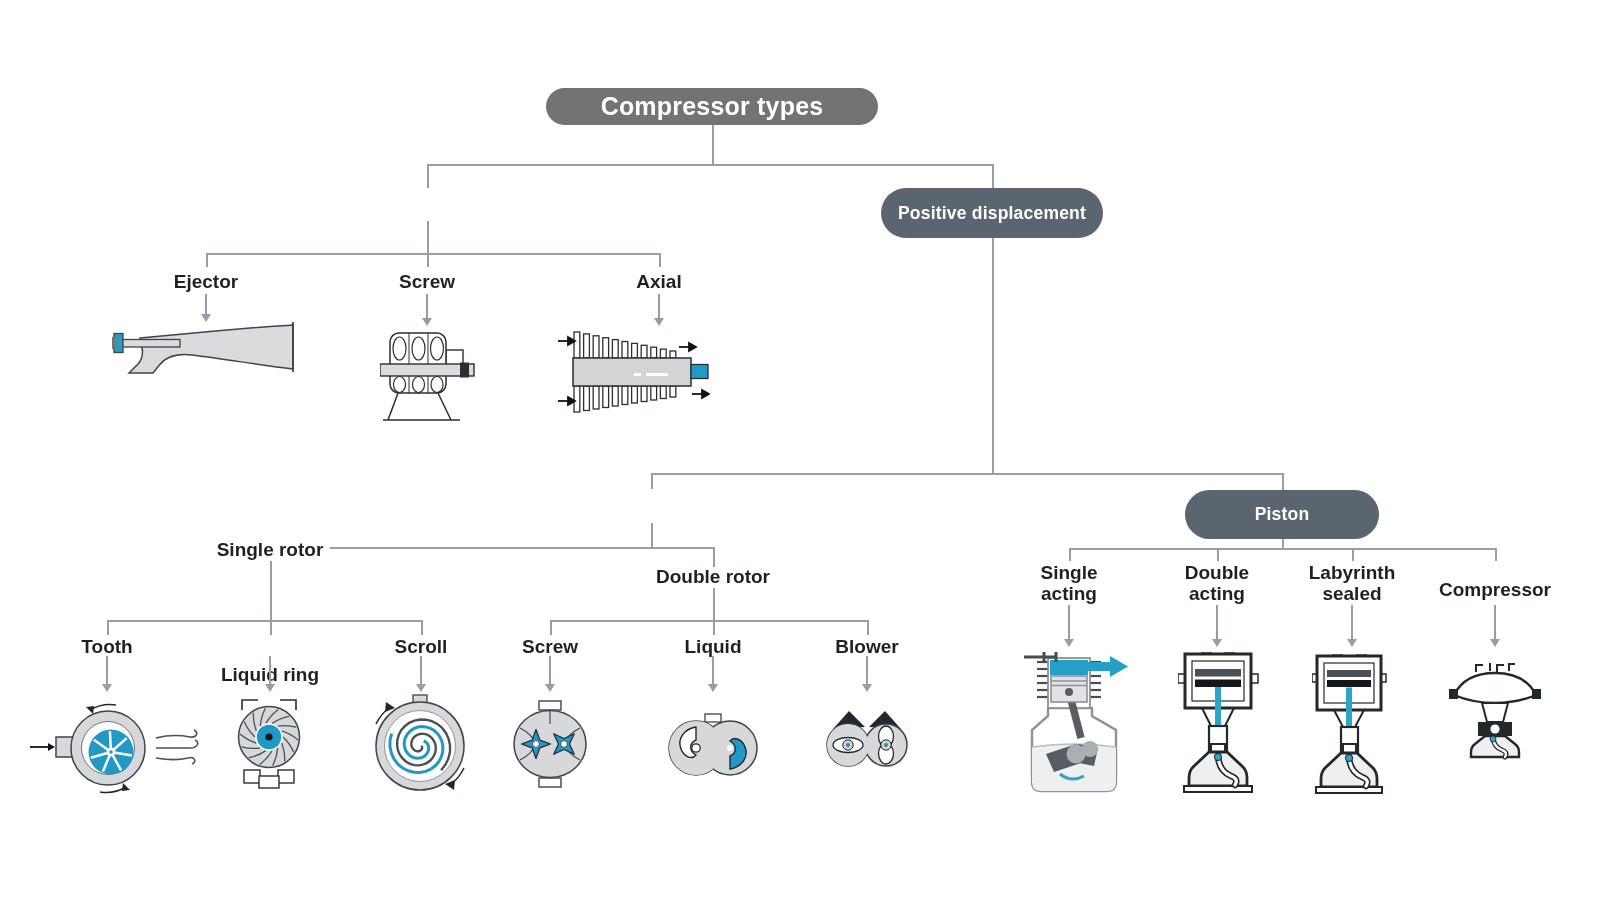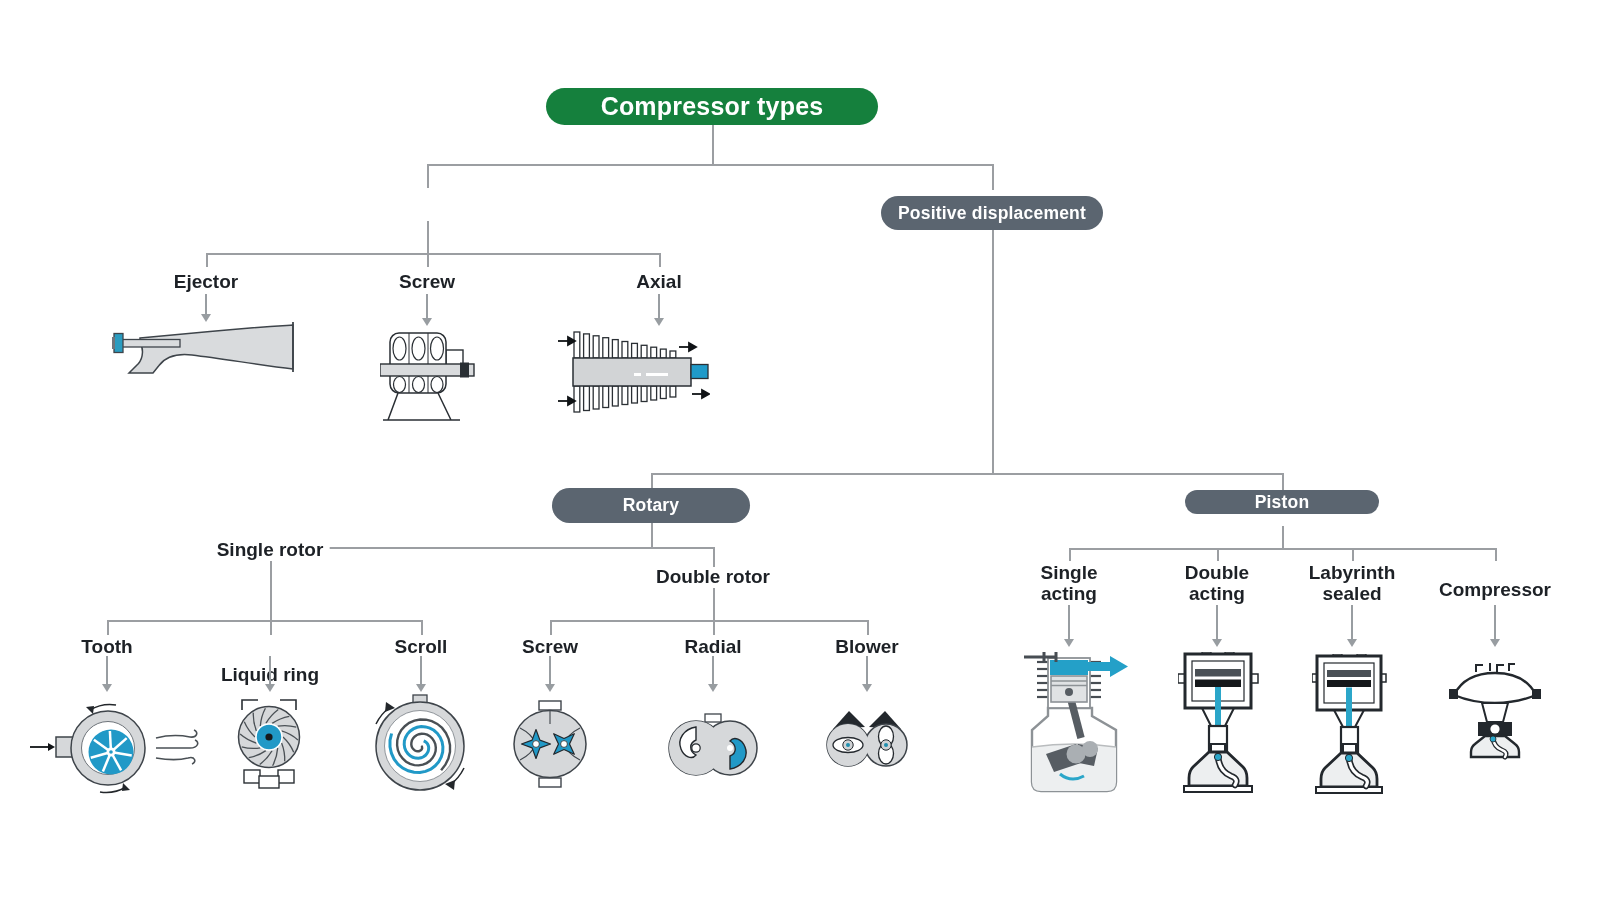--- a/index.html
+++ b/index.html
@@ -1,21 +1,21 @@
 <!DOCTYPE html>
 <html><head>
 <meta charset="utf-8">
 <title>Compressor types</title>
 <style>
   html,body{margin:0;padding:0;background:#fff;}
   .canvas{position:relative;width:1600px;height:900px;background:#fff;overflow:hidden;
           font-family:"Liberation Sans","DejaVu Sans",sans-serif;}
   .pill{position:absolute;border-radius:999px;color:#fff;display:flex;align-items:center;
         justify-content:center;letter-spacing:.2px;}
-  .pill.root{background:#15803d;font-size:25px;font-weight:700;text-align:right;}
+  .pill.root{background:#737373;font-size:25px;font-weight:700;text-align:right;}
   .pill.gray{background:#5b6570;font-size:17.5px;font-weight:600;}
   .vl{position:absolute;width:1.5px;background:#9b9ea2;}
   .hl{position:absolute;height:1.5px;background:#9b9ea2;}
   .lbl{position:absolute;font-size:19px;font-weight:700;color:#1d2126;text-align:center;
        line-height:1.08;transform:translateX(-50%);white-space:nowrap;}
   .lbl.bg{background:#fff;padding:0 6px;}
   .lbl.wrap{white-space:normal;text-align:center;}
   .arrow{position:absolute;width:12px;transform:translateX(-50%);}
   .arrow .sh{position:absolute;left:50%;top:0;bottom:7px;width:1.5px;margin-left:-0.75px;background:#989da1;}
   .arrow .hd{position:absolute;left:50%;bottom:0;margin-left:-5px;width:0;height:0;
@@ -57,36 +57,35 @@
   <div class="vl" style="left:867px;top:620px;height:15px"></div>
 
   <div class="vl" style="left:1282px;top:526px;height:22px"></div>
   <div class="hl" style="left:1069px;top:548px;width:427px"></div>
   <div class="vl" style="left:1069px;top:548px;height:13px"></div>
   <div class="vl" style="left:1217px;top:548px;height:13px"></div>
   <div class="vl" style="left:1352px;top:548px;height:13px"></div>
   <div class="vl" style="left:1495px;top:548px;height:13px"></div>
 
   <div class="pill root" style="left:546px;top:88px;width:332px;height:37px">Compressor types</div>
-  <div class="pill gray" style="left:881px;top:196px;width:222px;height:34px">Positive displacement</div>
-  <div class="pill gray" style="left:552px;top:488px;width:198px;height:35px">Rotary</div>
-  <div class="pill gray" style="left:1185px;top:490px;width:194px;height:24px">Piston</div>
+  <div class="pill gray" style="left:881px;top:188px;width:222px;height:50px">Positive displacement</div>
+  <div class="pill gray" style="left:1185px;top:490px;width:194px;height:49px">Piston</div>
 
   <div class="lbl" style="left:206px;top:272px">Ejector</div>
   <div class="lbl" style="left:427px;top:272px">Screw</div>
   <div class="lbl" style="left:659px;top:272px">Axial</div>
 
   <div class="lbl bg" style="left:270px;top:540px">Single rotor</div>
   <div class="lbl bg" style="left:713px;top:567px">Double rotor</div>
 
   <div class="lbl" style="left:107px;top:637px">Tooth</div>
   <div class="lbl" style="left:270px;top:665px">Liquid ring</div>
   <div class="lbl" style="left:421px;top:637px">Scroll</div>
   <div class="lbl" style="left:550px;top:637px">Screw</div>
-  <div class="lbl" style="left:713px;top:637px">Radial</div>
+  <div class="lbl" style="left:713px;top:637px">Liquid</div>
   <div class="lbl" style="left:867px;top:637px">Blower</div>
 
   <div class="lbl wrap" style="left:1069px;top:563px;width:100px">Single acting</div>
   <div class="lbl wrap" style="left:1217px;top:563px;width:100px">Double acting</div>
   <div class="lbl wrap" style="left:1352px;top:563px;width:120px">Labyrinth sealed</div>
   <div class="lbl" style="left:1495px;top:580px">Compressor</div>
 
   <div class="arrow" style="left:206px;top:294px;height:28px">
       <div class="sh"></div>
       <div class="hd"></div>

